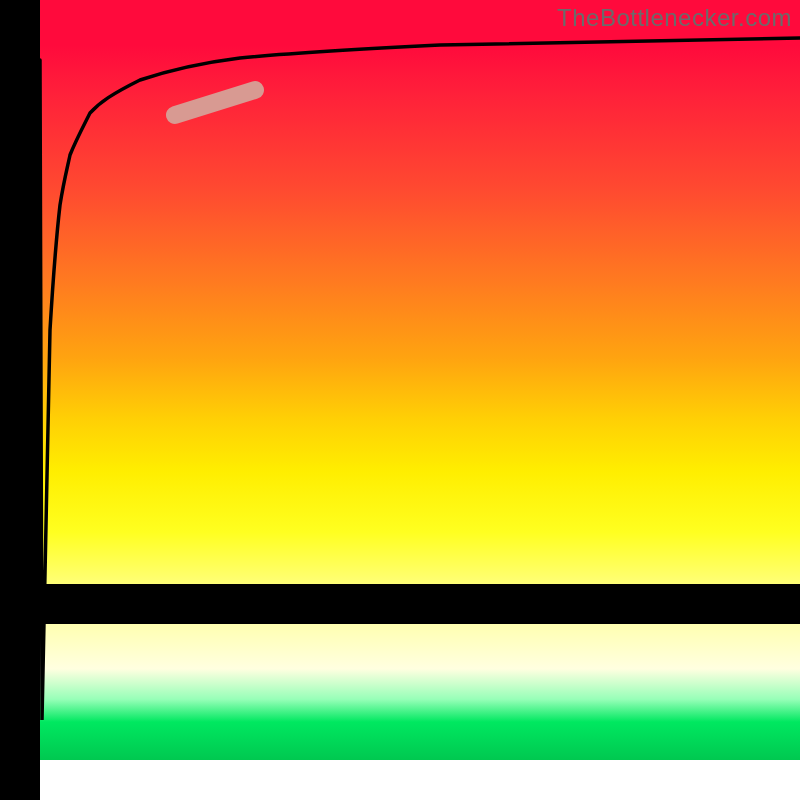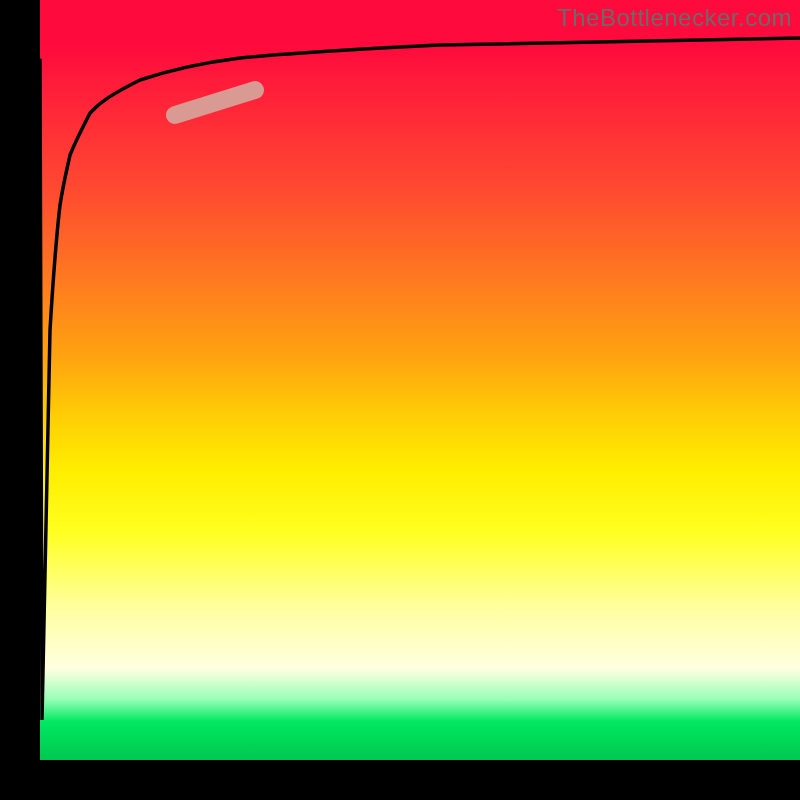--- a/index.html
+++ b/index.html
@@ -7,21 +7,21 @@
     padding: 0;
     width: 800px;
     height: 800px;
     background: #ffffff;
     font-family: Arial, Helvetica, sans-serif;
     overflow: hidden;
   }
   .frame {
     position: relative;
     width: 800px;
-    height: 800px;
+    height: 624px;
   }
   .axis-left {
     position: absolute;
     left: 0;
     top: 0;
     width: 40px;
     height: 800px;
     background: #000000;
   }
   .axis-bottom {

